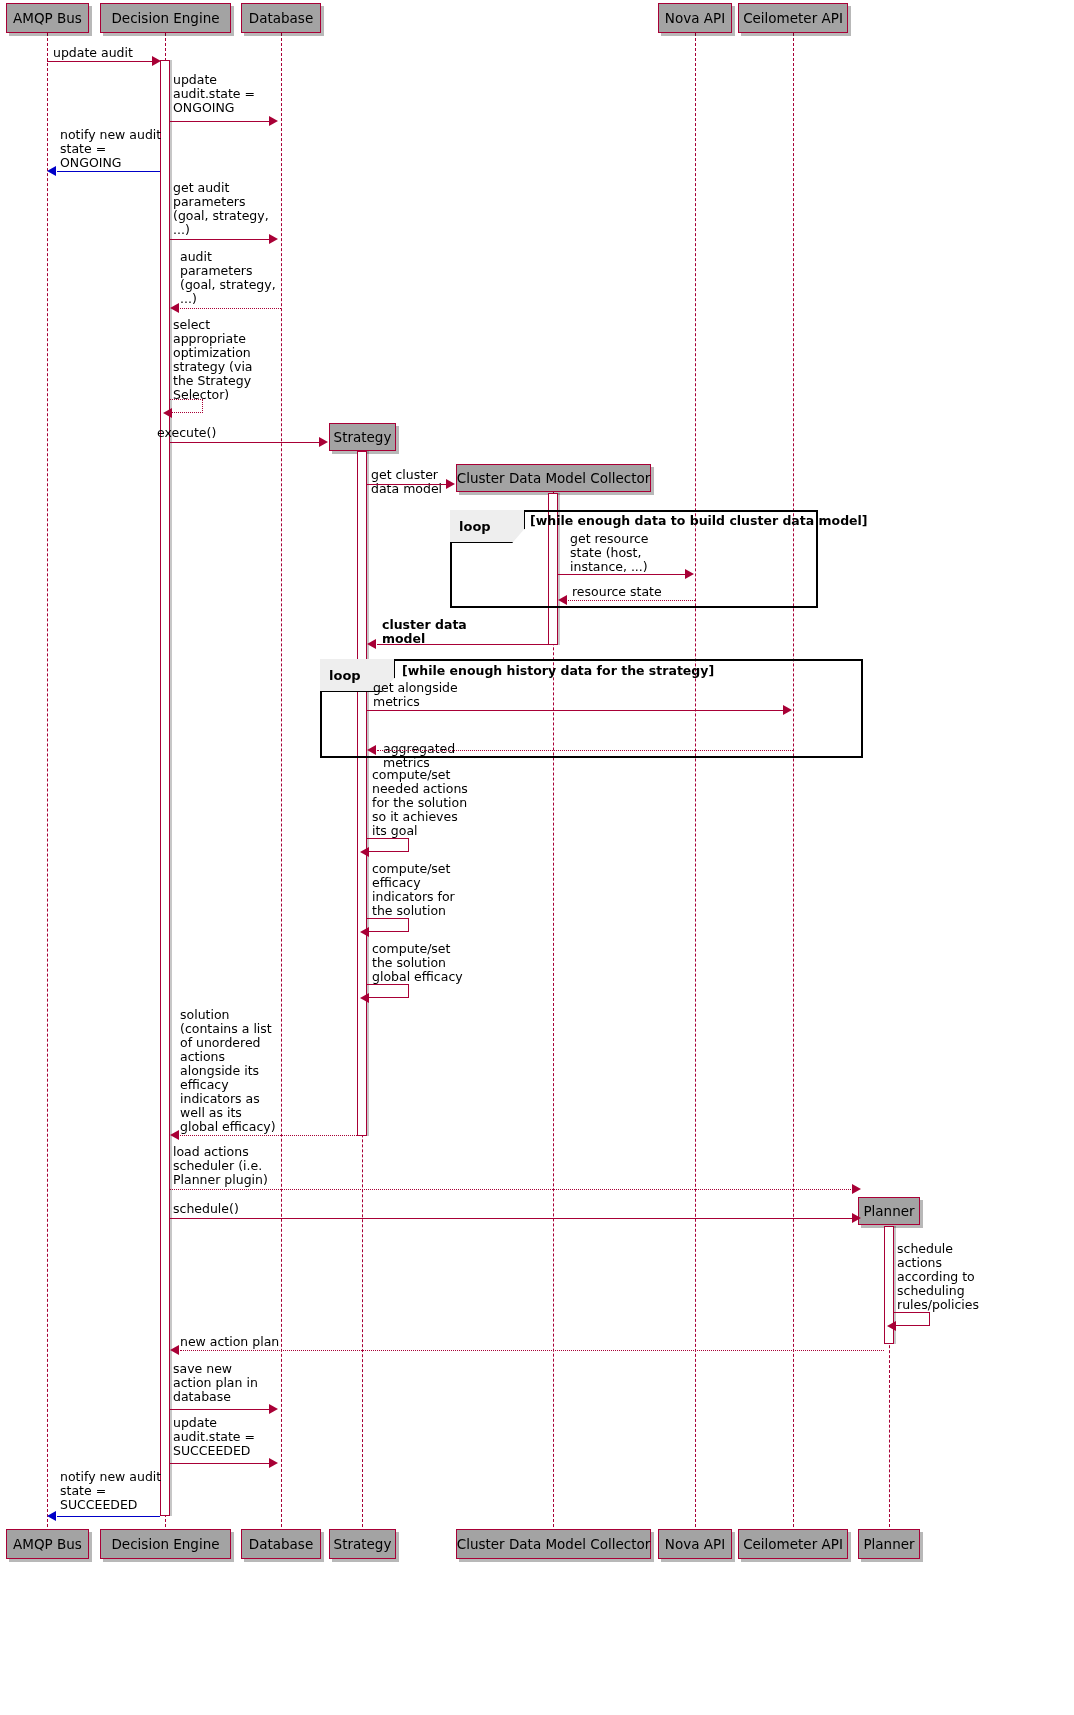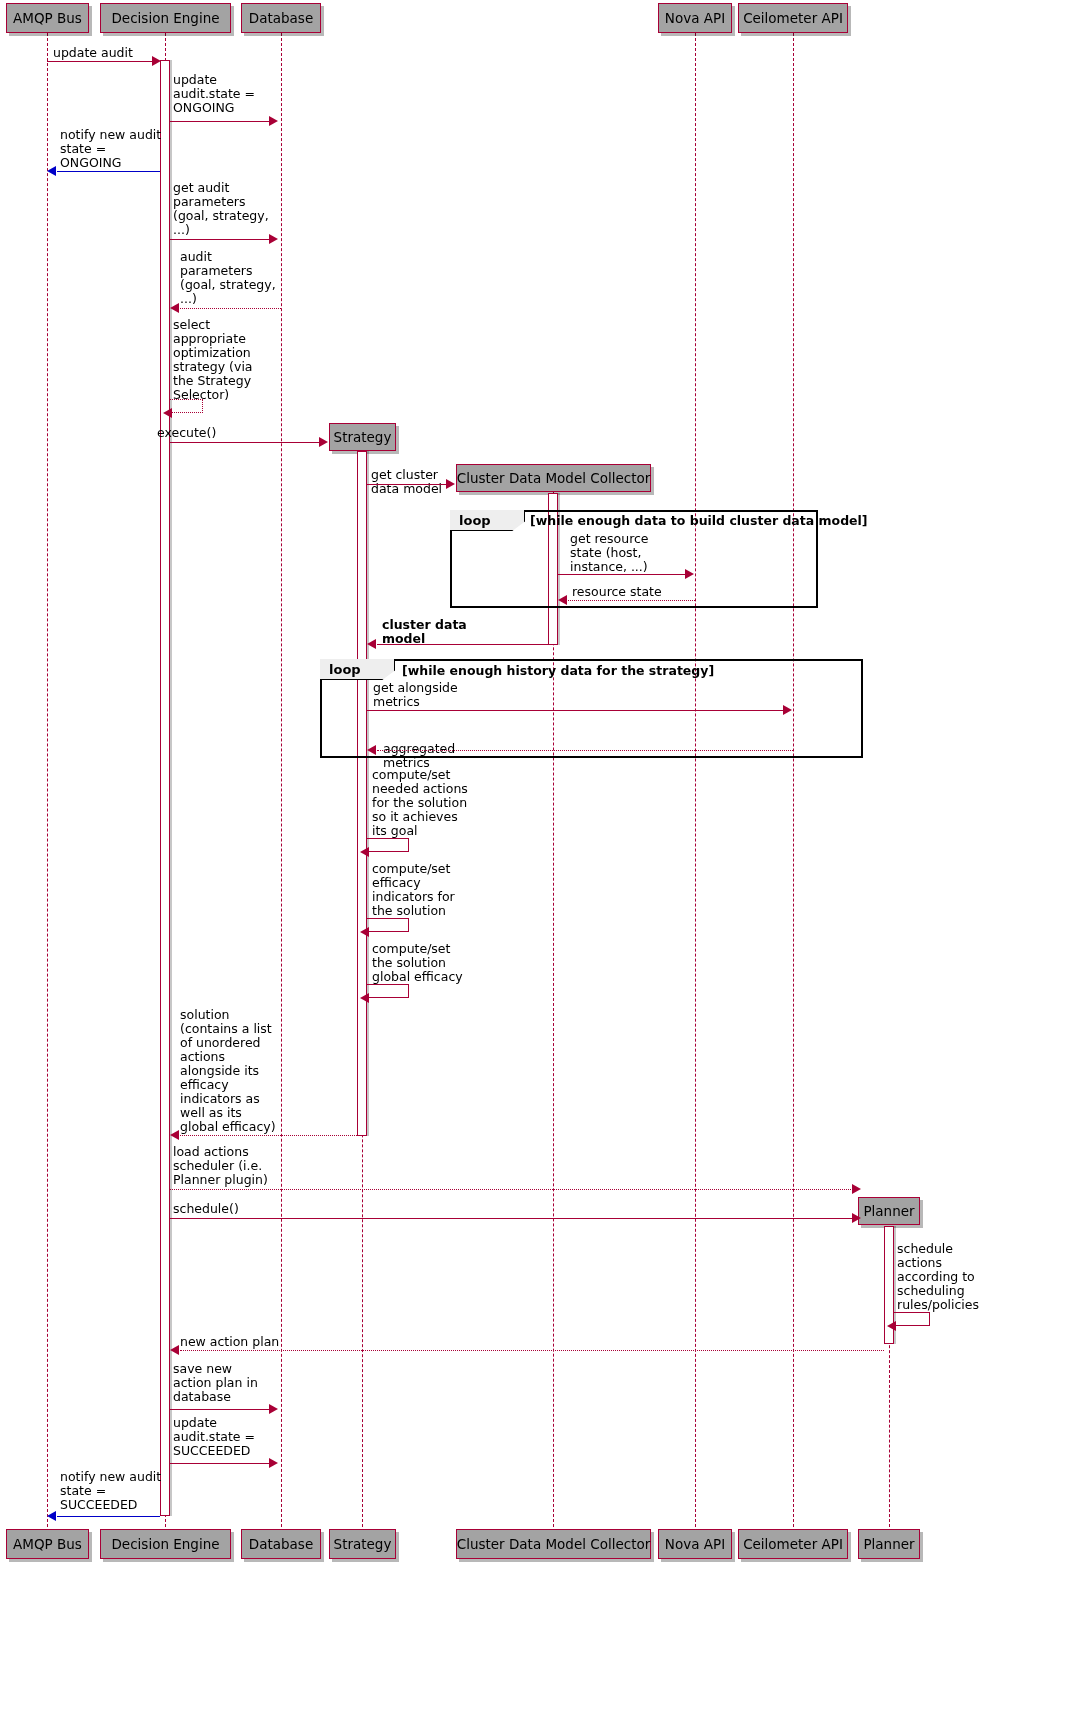--- a/index.html
+++ b/index.html
@@ -36,21 +36,21 @@
   
   .mlabel{position:absolute;font-size:12.5px;line-height:14px;color:#000;
           white-space:pre-line;}
 
   
   .selfmsg{position:absolute;border:1.2px solid #A80036;border-left:none;
            box-sizing:border-box;}
 
   
   .frame{position:absolute;border:2px solid #000;box-sizing:border-box;background:transparent;}
-  .frame-tab{position:absolute;height:21px;background:#EEEEEE;border:1.6px solid #000;
+  .frame-tab{position:absolute;height:33px;background:#EEEEEE;border:1.6px solid #000;
              border-top:none;border-left:none;box-sizing:border-box;
              font-size:13px;font-weight:bold;color:#000;
              display:flex;align-items:center;padding-left:9px;
              clip-path:polygon(0 0,100% 0,100% 55%,83% 100%,0 100%);}
   .frame-cond{position:absolute;font-size:12.5px;font-weight:bold;color:#000;white-space:nowrap;}
 </style>
 </head>
 <body>
 
 <div id="stage">

